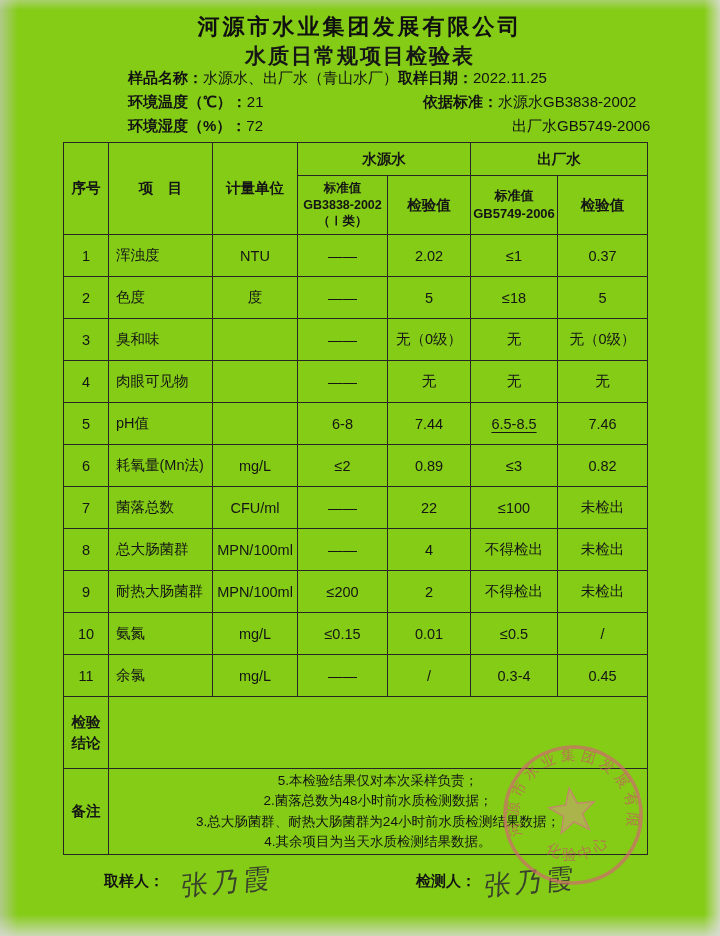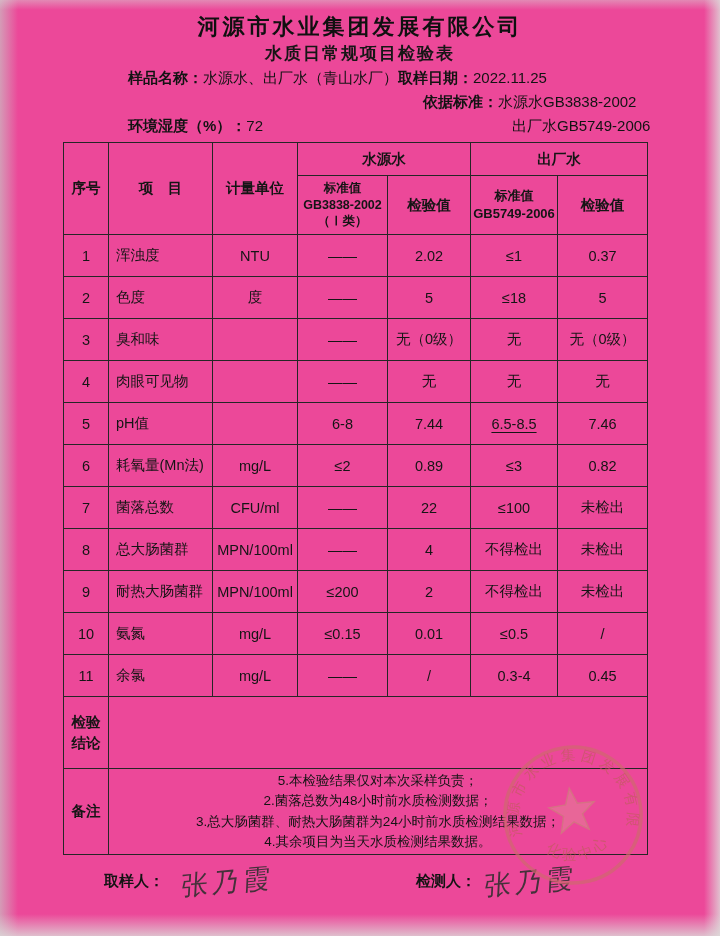--- a/index.html
+++ b/index.html
@@ -4,42 +4,42 @@
 <style>
   html,body { margin:0; padding:0; }
   body {
     width:720px; height:936px;
     font-family:"Liberation Sans", sans-serif;
     background:#efefed;
     position:relative; overflow:hidden;
   }
   .paper {
     position:absolute; inset:0;
-    background:#ec4899;
+    background:#84cc16;
     color:#1a1a1a;
   }
   
   .edge { position:absolute; pointer-events:none; }
   .edge-left  { left:0; top:0; bottom:0; width:18px;
     background:linear-gradient(to right,#c8c8c6,rgba(255,255,255,0)); opacity:.65; }
   .edge-top   { left:0; top:0; right:0; height:10px;
     background:linear-gradient(to bottom,#d8d8d6,rgba(255,255,255,0)); opacity:.45; }
   .edge-right { right:0; top:0; bottom:0; width:16px;
     background:linear-gradient(to left,#dededc,rgba(255,255,255,0)); opacity:.8; }
   .edge-bottom{ left:0; right:0; bottom:0; height:22px;
     background:linear-gradient(to top,#dcdcda,rgba(255,255,255,0)); opacity:.8; }
 
   .company-title {
     position:absolute; top:12px; left:0; width:100%;
     text-align:center; font-size:22px; font-weight:700;
     letter-spacing:3px; color:#101010;
   }
   .form-title {
     position:absolute; top:42px; left:0; width:100%;
-    text-align:center; font-size:17px; font-weight:600;
+    text-align:center; font-size:21px; font-weight:600;
     letter-spacing:2px; color:#161616;
   }
 
   .meta { position:absolute; top:66px; left:0; width:720px; font-size:15px; color:#131313;padding-left:40px; }
   .meta-line { position:relative; height:24px; line-height:24px; }
   .meta-left  { position:absolute; left:88px; white-space:nowrap; }
   .meta-right2 { position:absolute; left:383px; white-space:nowrap; }
   .meta-right3 { position:absolute; left:472px; white-space:nowrap; }
   .meta b { font-weight:600; }
 
@@ -97,20 +97,23 @@
   <div class="company-title">河源市水业集团发展有限公司</div>
   <div class="form-title">水质日常规项目检验表</div>
 
   <div class="meta">
     <div class="meta-line">
       <span class="meta-left">
         <b>样品名称：</b><span>水源水、出厂水（青山水厂）</span><b>取样日期：</b><span>2022.11.25</span>
       </span>
     </div>
     <div class="meta-line">
+      <span class="meta-left">
+        <b>环境温度（℃）：</b><span>21</span>
+      </span>
       <span class="meta-right2">
         <b>依据标准：</b><span>水源水GB3838-2002</span>
       </span>
     </div>
     <div class="meta-line">
       <span class="meta-left">
         <b>环境湿度（%）：</b><span>72</span>
       </span>
       <span class="meta-right3">出厂水GB5749-2006</span>
     </div>

